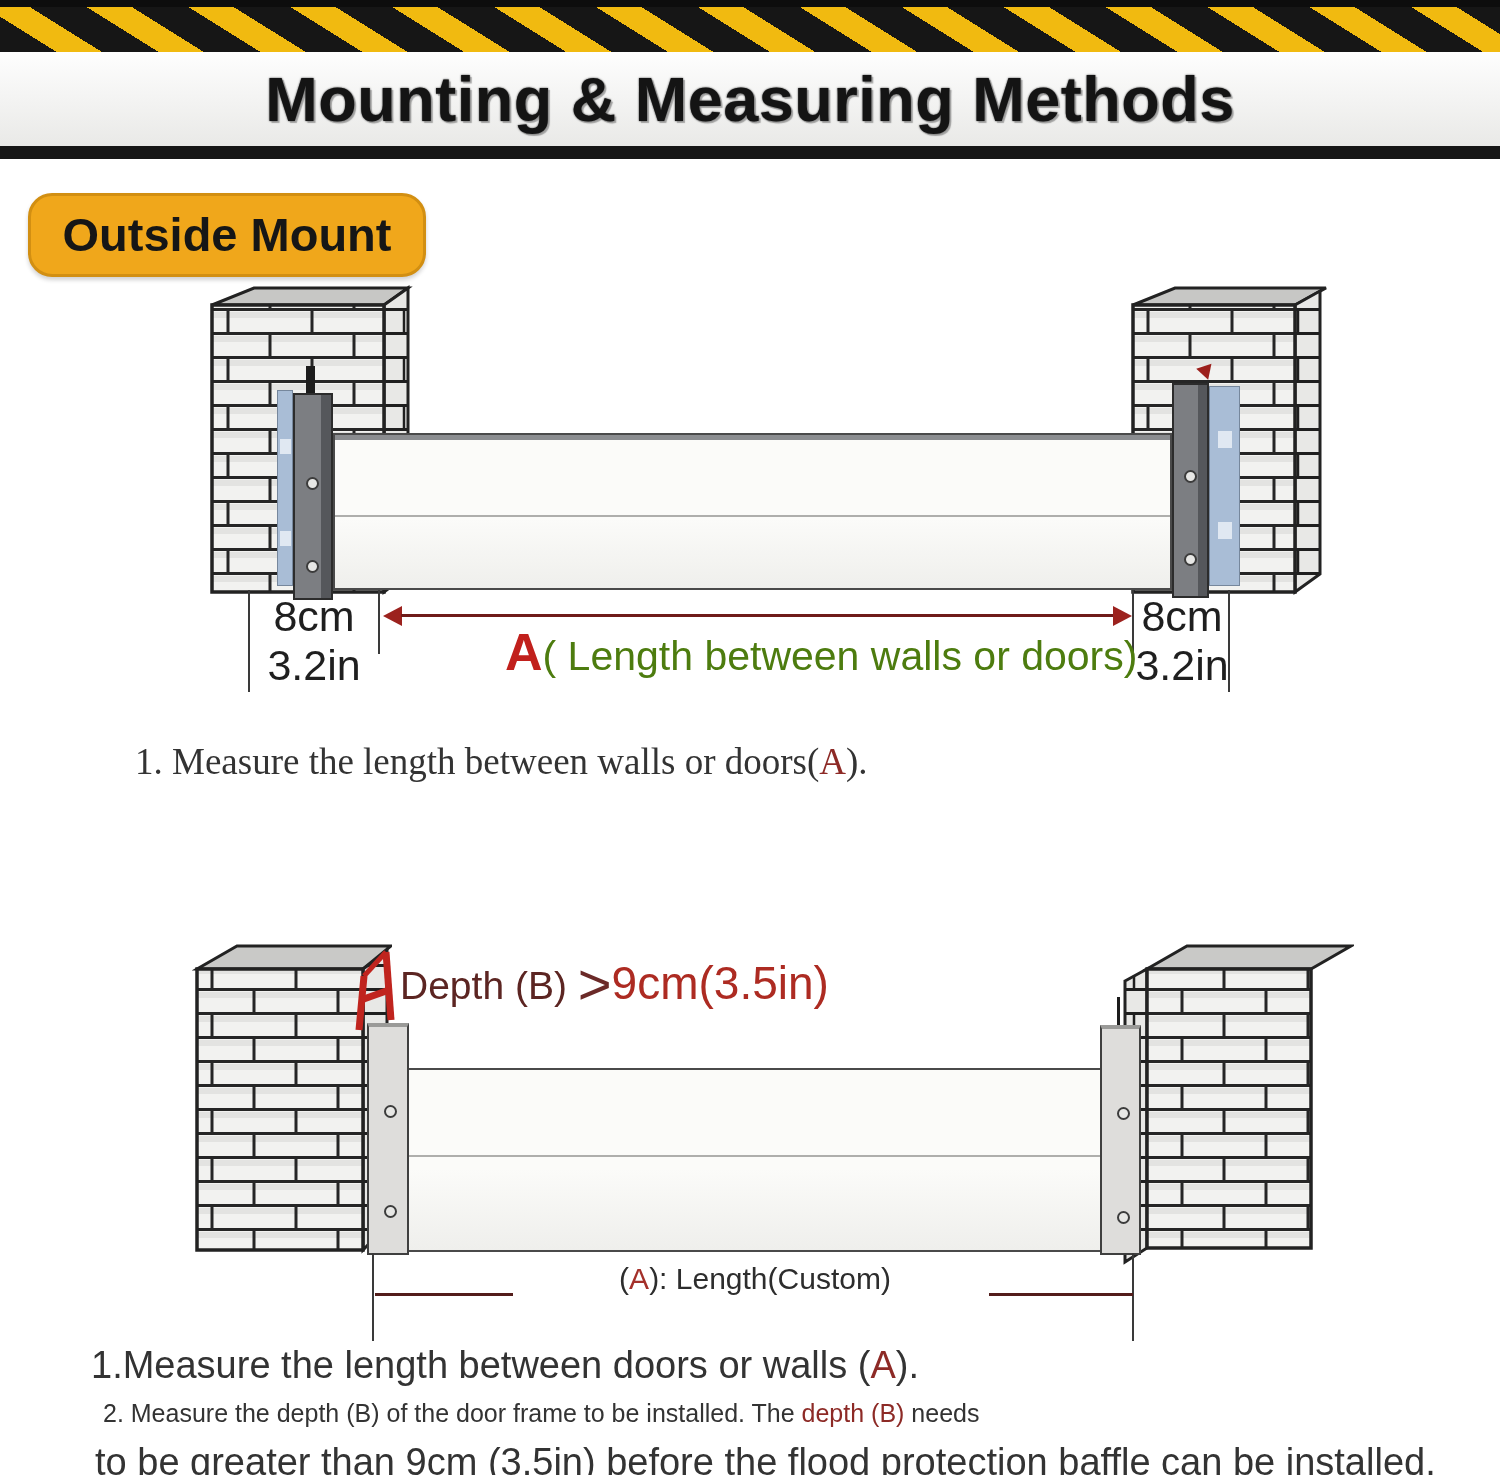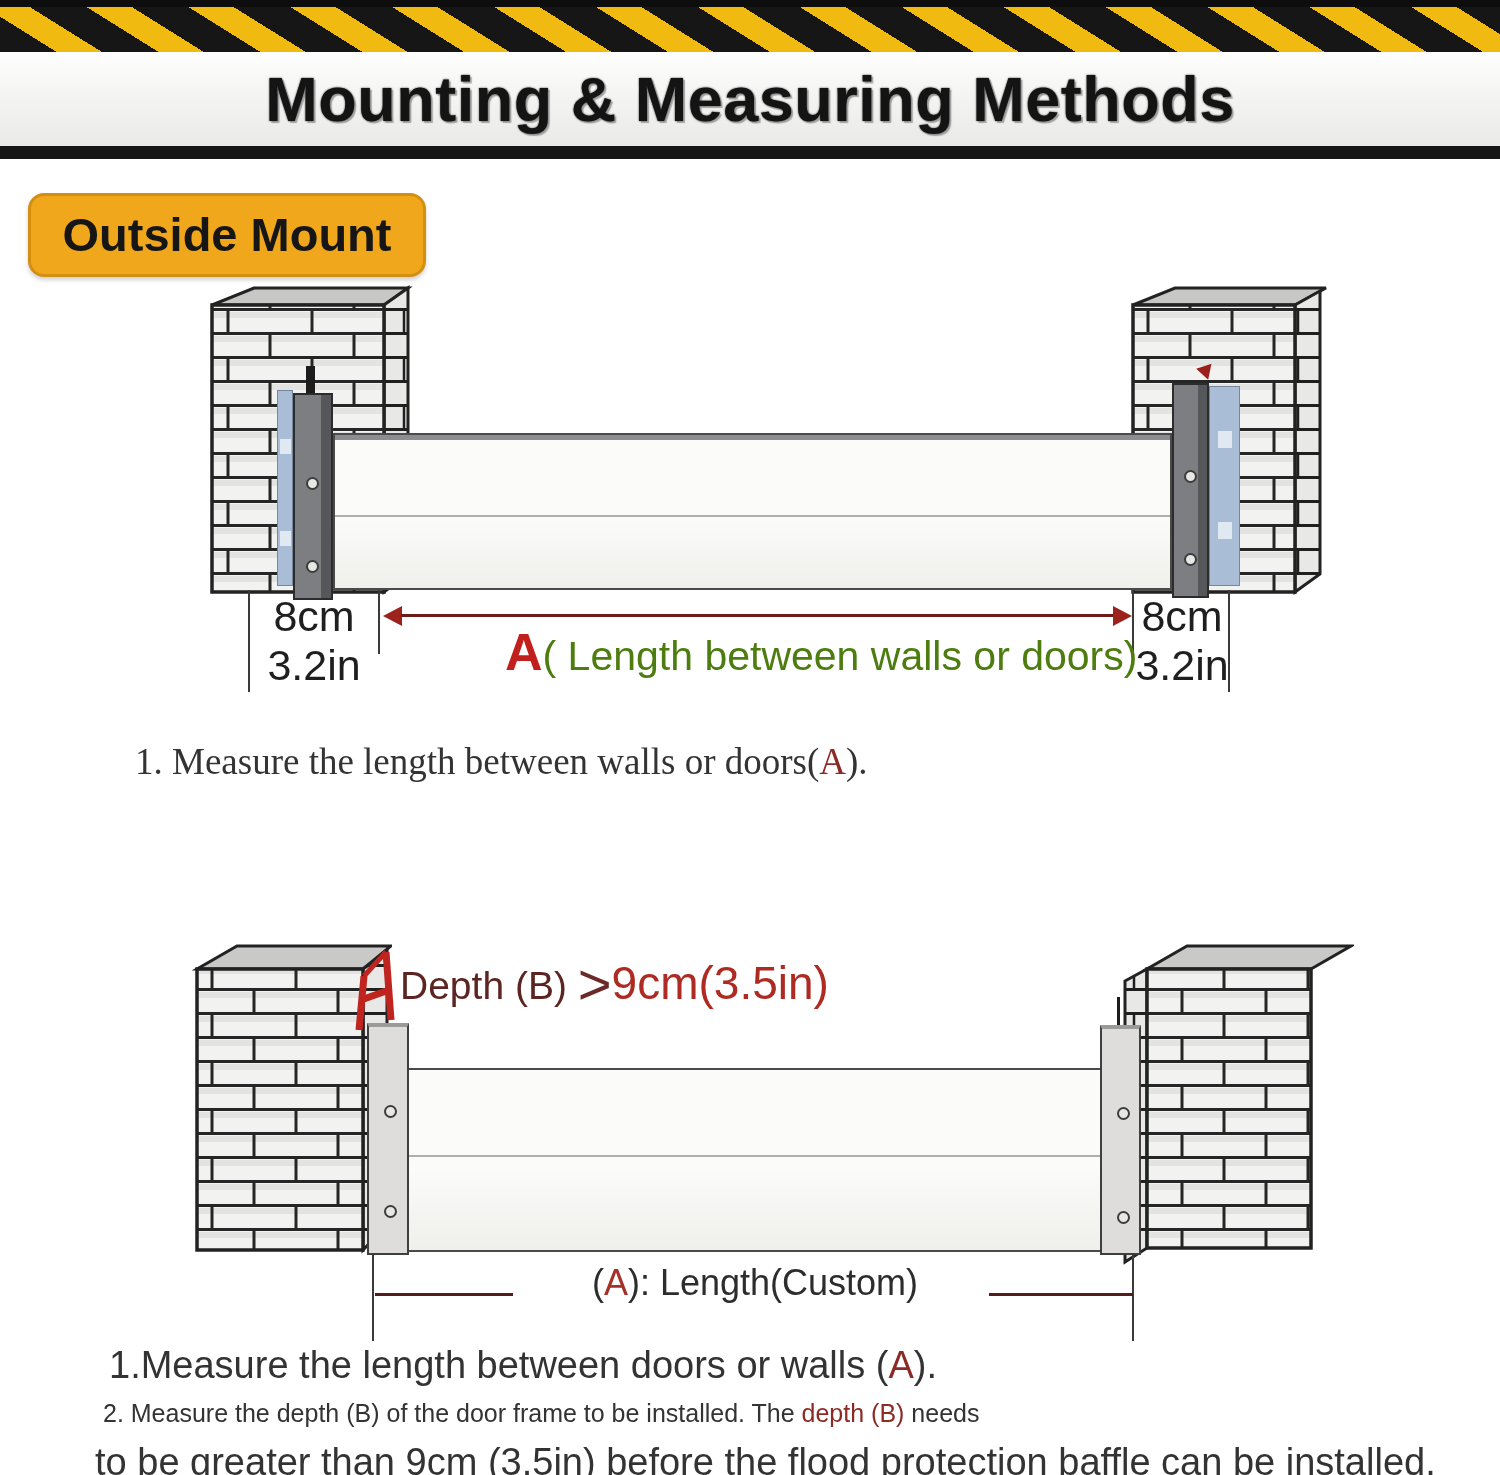--- a/index.html
+++ b/index.html
@@ -12,21 +12,21 @@
   .hazard{left:0;top:7px;width:1500px;height:45px;
           background:repeating-linear-gradient(32deg,#161616 0 30px,#f1ba10 30px 54px);}
   .title-band{left:0;top:52px;width:1500px;height:94px;
           background:linear-gradient(180deg,#fefefe,#e9e9e7);}
   .title{width:100%;text-align:center;line-height:94px;font-size:63px;font-weight:800;
          letter-spacing:.5px;color:#141414;
          text-shadow:2px 2px 1px rgba(110,110,110,.55),0 0 2px rgba(0,0,0,.8);}
   .black-bar{left:0;top:146px;width:1500px;height:13px;background:#161616;}
 
   
-  .badge{width:398px;height:84px;background:#f0a71b;border:3px solid #d28f12;border-radius:16px;
+  .badge{width:398px;height:84px;background:#f0a71b;border:3px solid #d28f12;border-radius:24px;
          box-sizing:border-box;text-align:center;box-shadow:0 3px 4px rgba(0,0,0,.18);}
   .badge span{line-height:78px;font-size:47px;font-weight:bold;color:#161616;}
 
   
   .panel{border:2px solid #4a4a4a;background:linear-gradient(180deg,#fbfbf9 0 55%,#efefec);box-sizing:border-box;}
   .panel .edge{position:absolute;left:0;top:0;width:100%;height:5px;background:#8b8d90;}
   .panel .seam{position:absolute;left:0;width:100%;height:2px;background:#aeaeac;}
   .bracket-dark{background:linear-gradient(90deg,#7c7e82 0 72%,#55575b 72% 100%);
                 border:2px solid #2c2c2c;box-sizing:border-box;}
   .bracket-light{background:#dedddb;border:2px solid #3f3f3f;border-top:4px solid #9a9a98;box-sizing:border-box;}
@@ -42,21 +42,21 @@
   .dim-text{font-size:43px;color:#1f1f1f;text-align:center;}
   .step{font-size:37px;color:#333;white-space:nowrap;}
   .step .red-text{color:#8d2a26;}
   .arrow-label{white-space:nowrap;}
   .arrow-label .big-a{font-size:52px;font-weight:bold;color:#c1201c;}
   .arrow-label .rest{font-size:41px;color:#4d7c0f;}
   .depth-note{white-space:nowrap;}
   .depth-note .lbl{font-size:39px;color:#5c2522;}
   .depth-note .gt{font-size:58px;color:#6b2a28;vertical-align:-5px;}
   .depth-note .val{font-size:46px;color:#ad2b22;}
-  .len-label{font-size:36px;color:#2d2d2d;white-space:nowrap;text-align:center;}
+  .len-label{font-size:30px;color:#2d2d2d;white-space:nowrap;text-align:center;}
   .len-label .red-a{color:#a4302a;}
   .rod{background:#1c1c1c;}
   .marker{width:0;height:0;border-left:8px solid transparent;border-right:8px solid transparent;
           border-top:14px solid #9c1f1b;transform:rotate(-18deg);}
 </style>
 </head>
 <body>
 
 <div class="stage">
 
@@ -179,21 +179,21 @@
   </div>
 
   <div class="abs tick" style="left:372px;top:1253px;width:2px;height:88px;"></div>
   <div class="abs tick" style="left:1132px;top:1253px;width:2px;height:88px;"></div>
   <div class="abs dim-seg" style="left:375px;top:1293px;width:138px;height:3px;"></div>
   <div class="abs dim-seg" style="left:989px;top:1293px;width:144px;height:3px;"></div>
   <div class="abs len-label" style="left:510px;top:1262px;width:490px;">
     <span>(</span><span class="red-a">A</span><span>): Length(Custom)</span>
   </div>
 
-  <div class="abs step" style="left:109px;top:1344px;font-size:38px;">
+  <div class="abs step" style="left:91px;top:1344px;font-size:38px;">
     <span>1.Measure the length between doors or walls (</span><span class="red-text">A</span><span>).</span>
   </div>
   <div class="abs step" style="left:103px;top:1399px;font-size:25px;">
     <span>2. Measure the depth (B) of the door frame to be installed. The </span><span class="red-text">depth (B)</span><span> needs</span>
   </div>
   <div class="abs step" style="left:95px;top:1441px;font-size:38px;">to be greater than 9cm (3.5in) before the flood protection baffle can be installed.</div>
 
 </div>
 
 </body></html>

